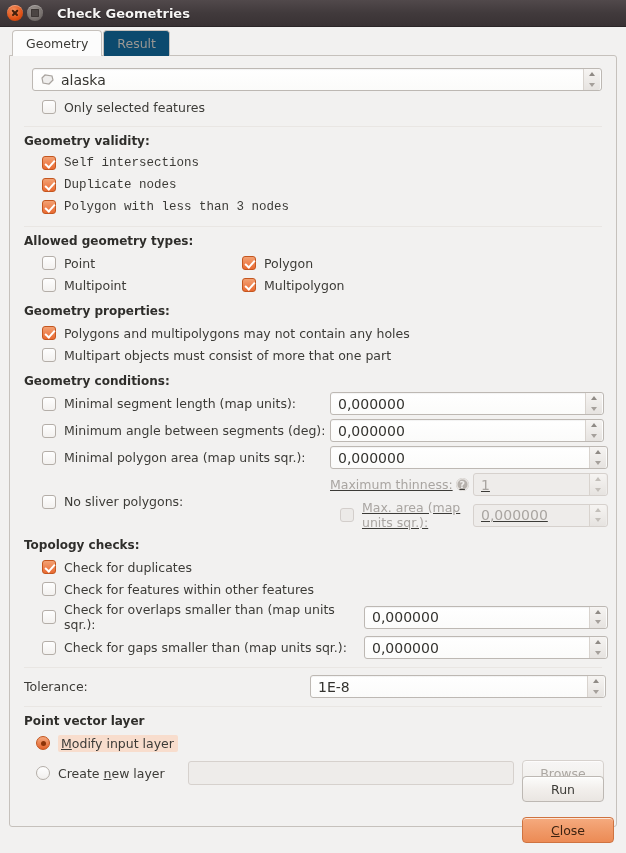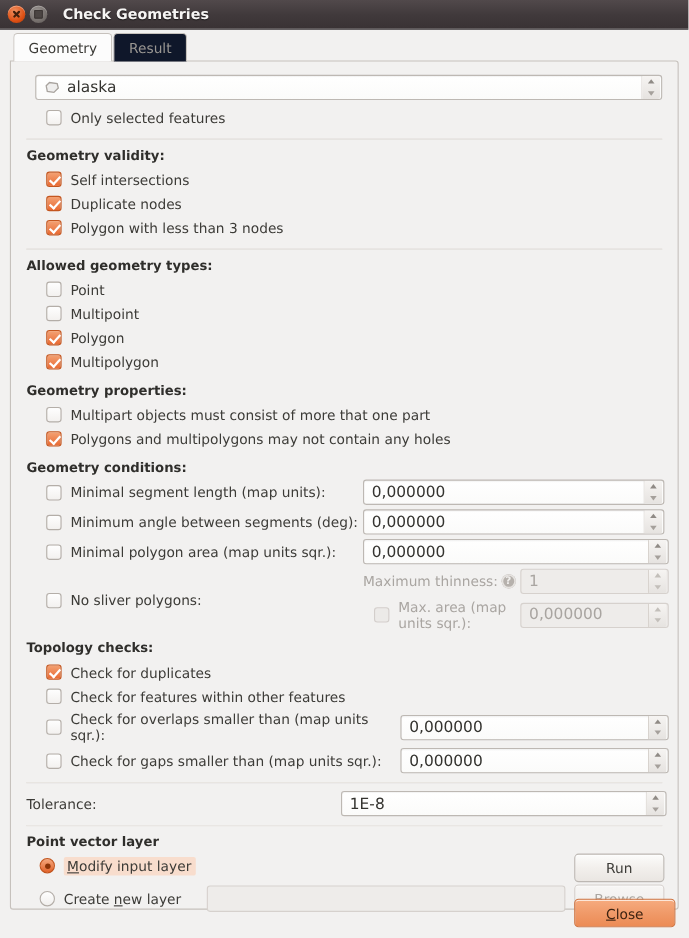--- a/index.html
+++ b/index.html
@@ -41,21 +41,21 @@
   }
 
   
   .tabbar { display: flex; align-items: flex-end; height: 28px; padding: 6px 0 0 12px; }
   .tab {
     font-size: 12.5px; padding: 5px 13px 5px 13px;
     border: 1px solid #c6c1bc; border-bottom: none;
     border-radius: 4px 4px 0 0; position: relative; top: 1px;
   }
   .tab.active { background: #fcfcfc; color: #3c3b37; z-index: 3; border-color: #c6c1bc; }
-  .tab.inactive { background: #0f172a; color: #9a9793; margin-left: 1px; z-index: 1; }
+  .tab.inactive { background: #0c4a6e; color: #9a9793; margin-left: 1px; z-index: 1; }
 
   
   .panel {
     margin: 0 9px 0 9px;
     border: 1px solid #c6c1bc;
     background: #f2f1f0;
     border-radius: 0 3px 3px 3px;
     height: 772px;
     padding: 12px 12px 10px 12px;
     position: relative;
@@ -194,39 +194,39 @@
     </span>
   </div>
   <div class="row" style="margin-left:20px;">
     <span class="cb"></span>
     <span class="cb-label">Only selected features</span>
   </div>
 
   <div class="sep"></div>
 
   <div class="group-title">Geometry validity:</div>
-  <div style="margin-left:20px;">
+  <div style="margin-left:20px;font-family:Liberation Mono, monospace;">
     <div class="row">
       <span class="cb checked"></span>
       <span class="cb-label">Self intersections</span>
     </div>
     <div class="row">
       <span class="cb checked"></span>
       <span class="cb-label">Duplicate nodes</span>
     </div>
     <div class="row">
       <span class="cb checked"></span>
       <span class="cb-label">Polygon with less than 3 nodes</span>
     </div>
   </div>
 
   <div class="sep"></div>
 
   <div class="group-title">Allowed geometry types:</div>
-  <div class="grid3" style="margin-left:20px;flex-direction:column;">
+  <div class="grid3" style="margin-left:20px;">
     <div>
       <div class="row">
         <span class="cb"></span>
         <span class="cb-label">Point</span>
       </div>
       <div class="row">
         <span class="cb"></span>
         <span class="cb-label">Multipoint</span>
       </div>
     </div>
@@ -238,26 +238,26 @@
       <div class="row">
         <span class="cb checked"></span>
         <span class="cb-label">Multipolygon</span>
       </div>
     </div>
   </div>
 
   <div class="group-title" style="margin-top:8px;">Geometry properties:</div>
   <div style="margin-left:20px;">
     <div class="row">
+      <span class="cb checked"></span>
+      <span class="cb-label">Polygons and multipolygons may not contain any holes</span>
+    </div>
+    <div class="row">
       <span class="cb"></span>
       <span class="cb-label">Multipart objects must consist of more that one part</span>
-    </div>
-    <div class="row">
-      <span class="cb checked"></span>
-      <span class="cb-label">Polygons and multipolygons may not contain any holes</span>
     </div>
   </div>
 
   <div class="group-title" style="margin-top:8px;">Geometry conditions:</div>
   <div style="margin-left:20px;">
 
     <div class="cond-row">
       <span class="cond-label">
         <span class="cb"></span>
         <span class="cb-label">Minimal segment length (map units):</span>
@@ -303,21 +303,21 @@
             </span>
         </span>
       </span>
     </div>
 
     <div style="display:flex;align-items:center;">
       <span class="cond-label" style="width:288px;">
         <span class="cb"></span>
         <span class="cb-label">No sliver polygons:</span>
       </span>
-      <span style="flex:1;">
+      <span style="flex:1;text-decoration:underline;">
         <div style="display:flex;align-items:center;margin-bottom:4px;">
           <span style="display:flex;align-items:center;width:143px;">
             <span class="lbl dim">Maximum thinness:</span>
             <span class="info-icon">?</span>
           </span>
           <span class="spin dis" style="flex:1;margin-right:-4px;">
             <span>1</span>
             <span class="spin-btns">
                 <i class="arr-u"></i>
                 <i class="arr-d"></i>

